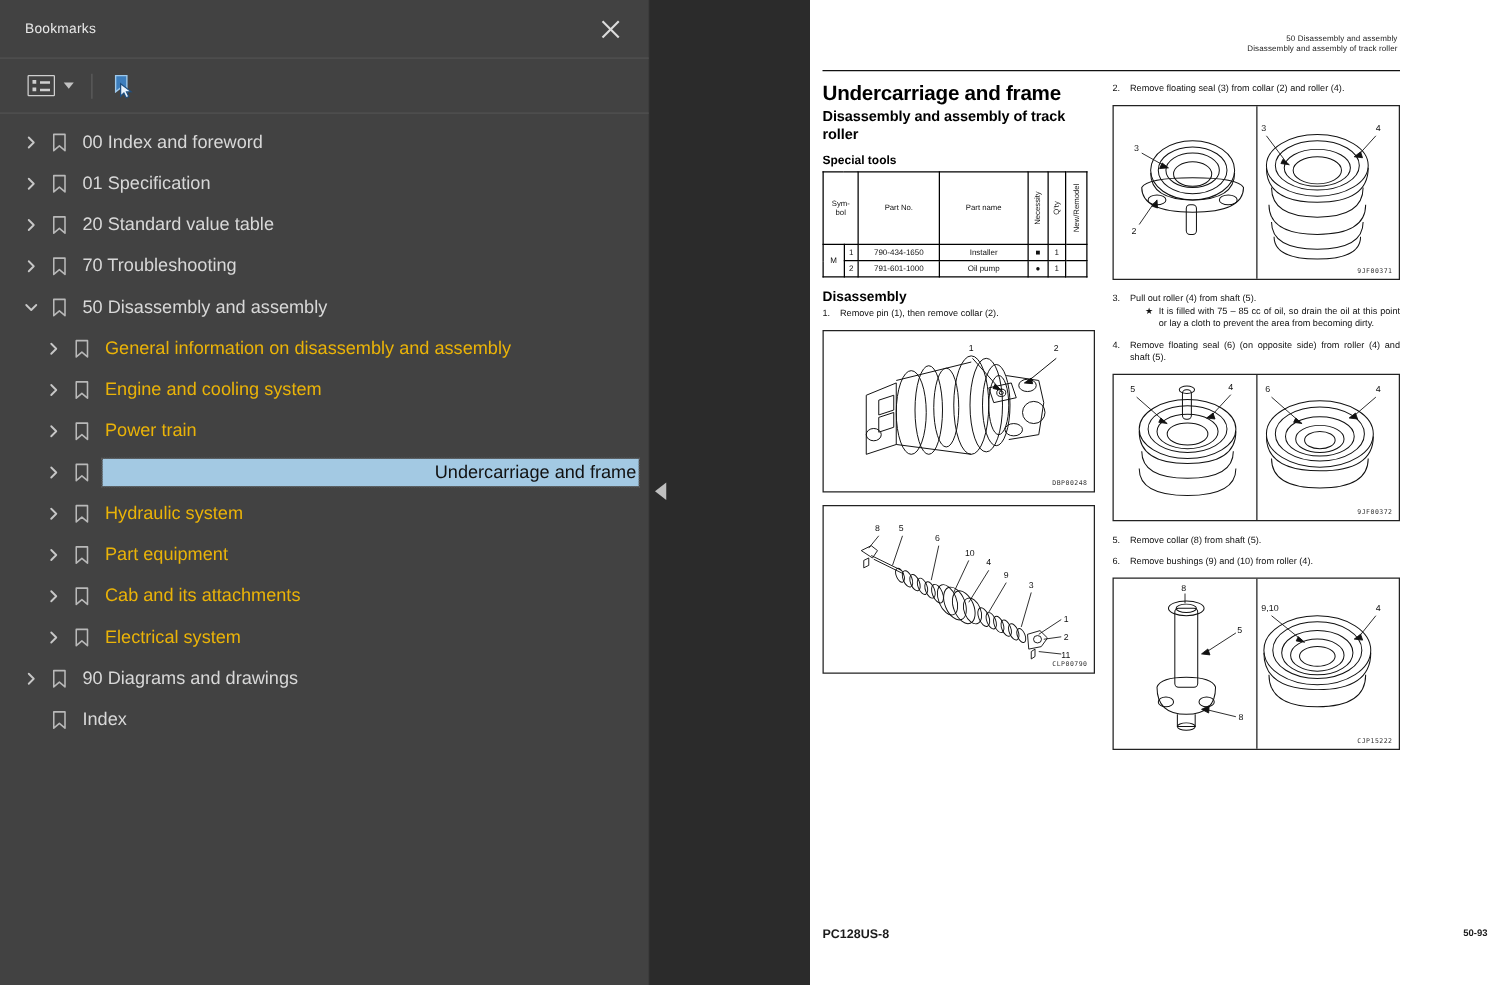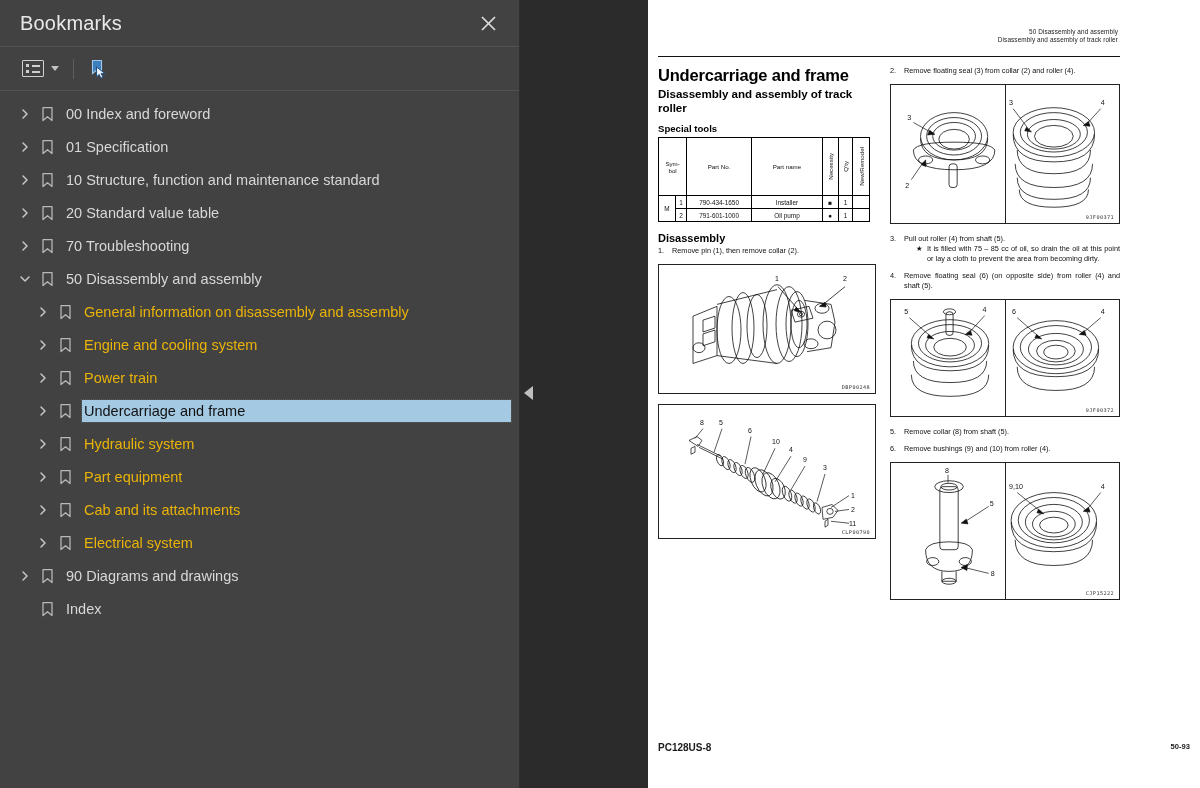--- a/index.html
+++ b/index.html
@@ -21,21 +21,21 @@
     display: flex; flex-direction: column;
   }
   #panel-header {
     height: 47px; flex: 0 0 47px;
     display: flex; align-items: center;
     padding: 0 18px 0 20px;
     border-bottom: 1px solid #525252;
     margin: 0 0 0 0;
   }
   #panel-title {
-    color: #e9e9e9; font-size: 20px; letter-spacing: .2px;
+    color: #e9e9e9; font-size: 11px; letter-spacing: .2px;
     flex: 1;
   }
   #close-btn {
     width: 26px; height: 26px; cursor: pointer;
     display: flex; align-items: center; justify-content: center;
     color: #dcdcdc;
   }
   #close-btn svg { display:block; }
 
   #panel-toolbar {
@@ -67,20 +67,21 @@
   }
   .tb-sep { width: 1px; height: 20px; background: #5e5e5e; margin: 0 12px; }
   #bookmark-cursor-btn {
     position: relative; width: 26px; height: 26px; cursor: pointer;
     display: flex; align-items: center; justify-content: center;
   }
 
   #tree {
     flex: 1 1 auto; overflow: hidden;
     padding-top: 6px;
+    text-align: right;
   }
   .tree-row {
     display: flex; align-items: center;
     height: 33px;
     padding-left: 14px;
     cursor: pointer;
     font-size: 14.5px;
     color: #d8d8d8;
     white-space: nowrap;
   }
@@ -281,33 +282,20 @@
             <svg width="12" height="12" viewBox="0 0 12 12" aria-hidden="true">
               <polyline points="4,2 8,6 4,10" fill="none" stroke="#c7c7c7" stroke-width="1.5" stroke-linecap="round" stroke-linejoin="round"></polyline>
             </svg>
           </span>
           <span class="bm-icon">
             <svg width="13" height="16" viewBox="0 0 13 16" aria-hidden="true">
               <path d="M2 1.5 h9 v13 l-4.5 -3.8 l-4.5 3.8 z" fill="none" stroke="#b9b9b9" stroke-width="1.25" stroke-linejoin="round"></path>
             </svg>
           </span>
           <span class="label">01 Specification</span>
-        </div>
-        <div class="tree-row">
-          <span class="twisty">
-            <svg width="12" height="12" viewBox="0 0 12 12" aria-hidden="true">
-              <polyline points="4,2 8,6 4,10" fill="none" stroke="#c7c7c7" stroke-width="1.5" stroke-linecap="round" stroke-linejoin="round"></polyline>
-            </svg>
-          </span>
-          <span class="bm-icon">
-            <svg width="13" height="16" viewBox="0 0 13 16" aria-hidden="true">
-              <path d="M2 1.5 h9 v13 l-4.5 -3.8 l-4.5 3.8 z" fill="none" stroke="#b9b9b9" stroke-width="1.25" stroke-linejoin="round"></path>
-            </svg>
-          </span>
-          <span class="label">10 Structure, function and maintenance standard</span>
         </div>
         <div class="tree-row">
           <span class="twisty">
             <svg width="12" height="12" viewBox="0 0 12 12" aria-hidden="true">
               <polyline points="4,2 8,6 4,10" fill="none" stroke="#c7c7c7" stroke-width="1.5" stroke-linecap="round" stroke-linejoin="round"></polyline>
             </svg>
           </span>
           <span class="bm-icon">
             <svg width="13" height="16" viewBox="0 0 13 16" aria-hidden="true">
               <path d="M2 1.5 h9 v13 l-4.5 -3.8 l-4.5 3.8 z" fill="none" stroke="#b9b9b9" stroke-width="1.25" stroke-linejoin="round"></path>

